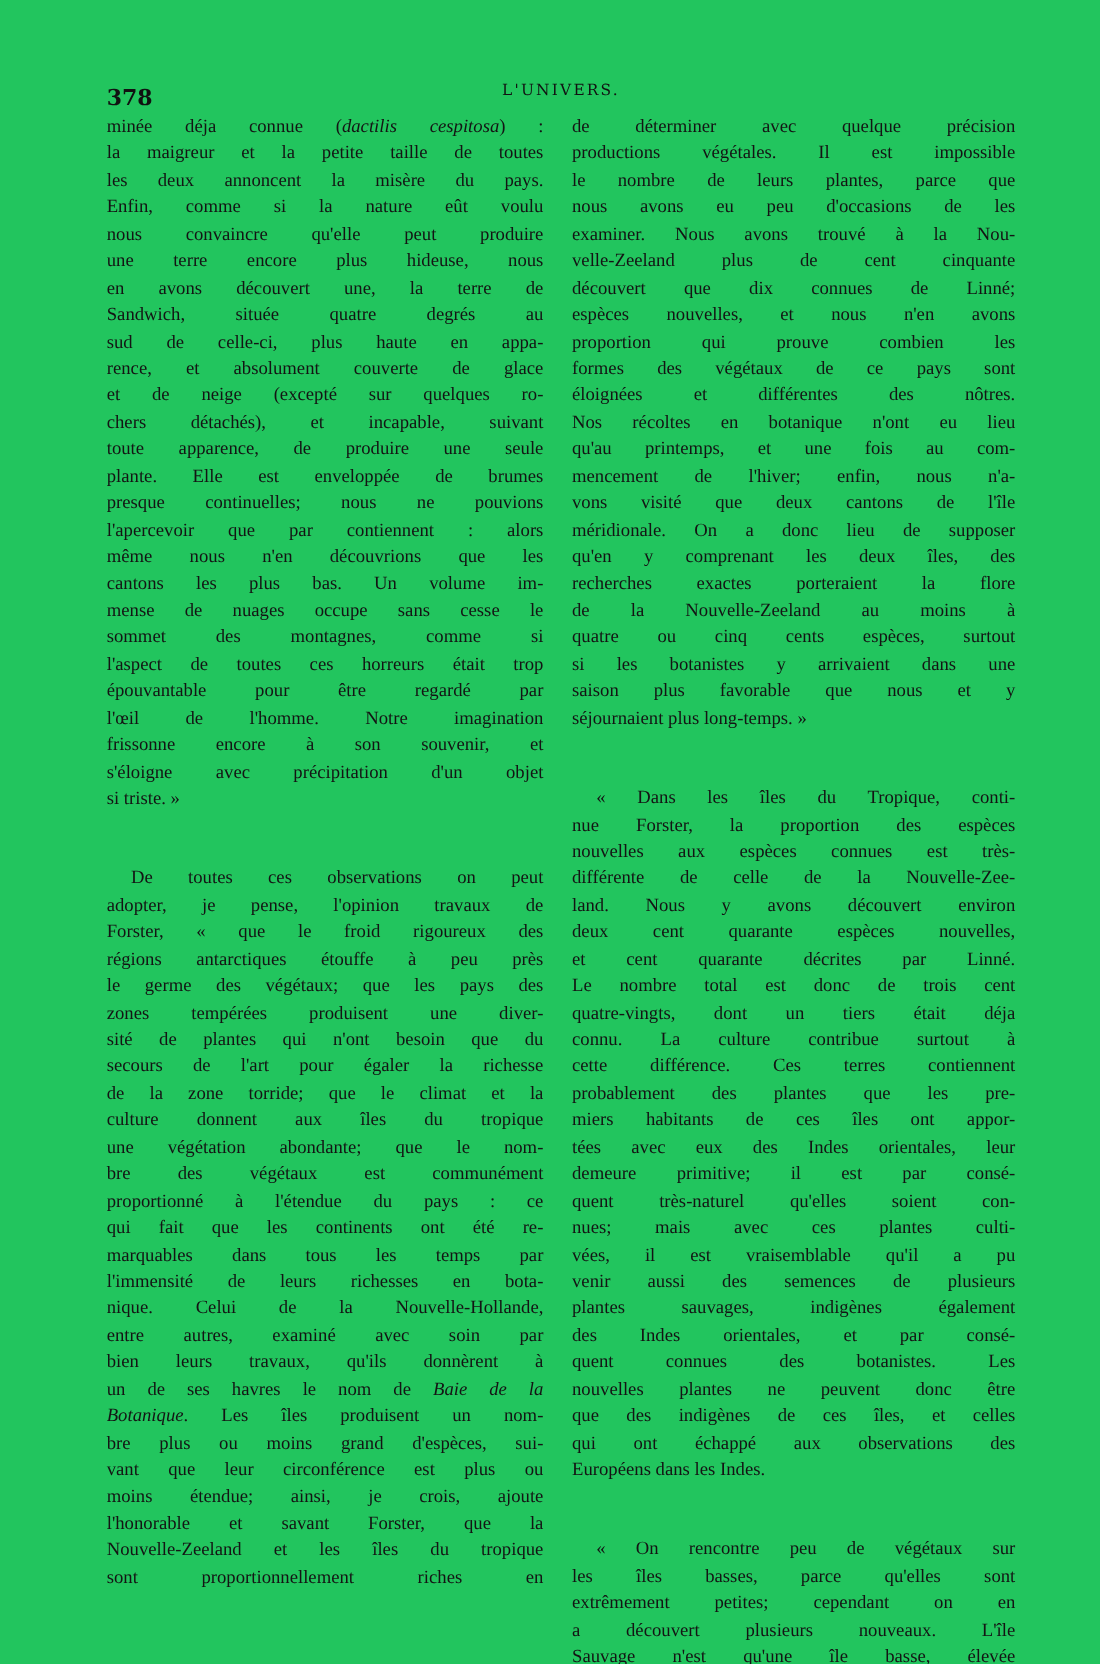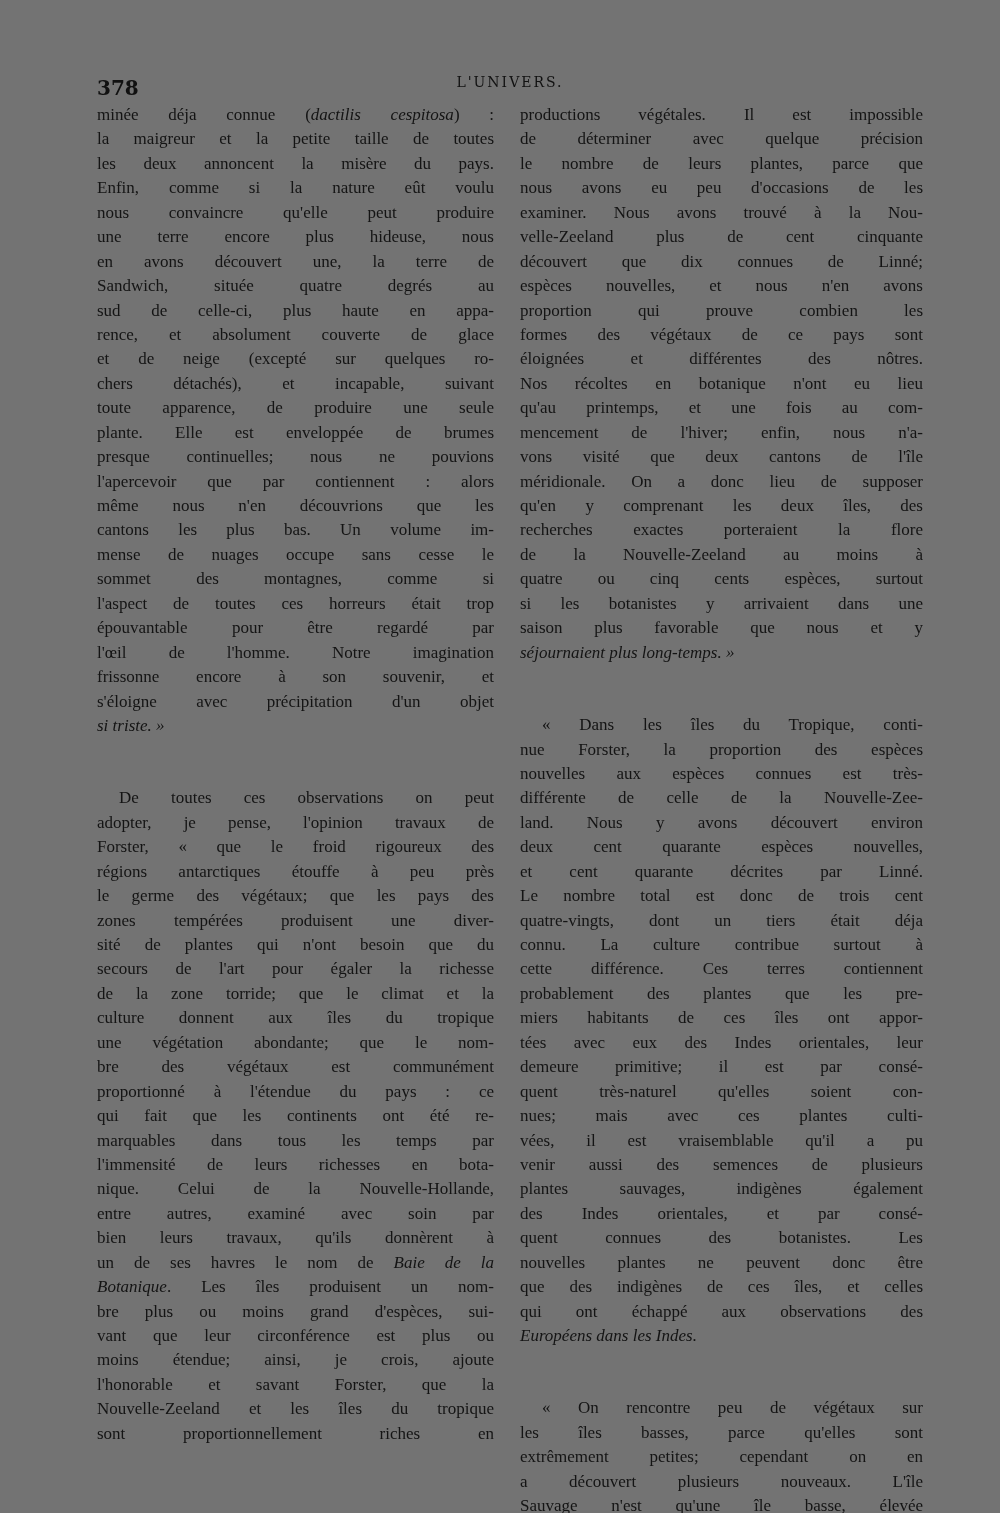--- a/index.html
+++ b/index.html
@@ -1,25 +1,25 @@
 <!DOCTYPE html>
 <html><head>
 <meta charset="utf-8">
 <style>
   html, body { margin: 0; padding: 0; background: #ffffff; }
   body { width: 1000px; height: 1513px; position: relative; overflow: hidden; }
-  .page { position: absolute; left: 0; top: 0; width: 1000px; height: 1513px; background: #737373; }
+  .page { position: absolute; left: 0; top: 0; width: 1000px; height: 1513px; background: #22c55e; }
   .header { position: absolute; top: 72px; left: 97px; width: 826px; height: 30px; font-family: "DejaVu Serif", serif; color: #111; }
   .page-number { position: absolute; left: 0; top: 4px; font-size: 20px; font-weight: bold; }
   .running-title { position: absolute; left: 0; right: 0; top: 2px; text-align: center; font-size: 14px; letter-spacing: 2px; }
   .column { position: absolute; top: 103px; font-family: "Liberation Serif", serif; font-size: 17px; line-height: 24.45px; color: #141414; }
   .col-left { left: 97px; width: 397px; }
   .col-right { left: 520px; width: 403px; }
   .line { display: block; white-space: nowrap; text-align: justify; text-align-last: justify; height: 24.45px; overflow: visible; }
-  .line.last { text-align-last: left; font-style: italic; }
+  .line.last { text-align-last: left; }
   .line.indent { padding-left: 22px; margin-top: 48px; }
   .it { font-style: italic; }
 </style>
 </head>
 <body>
 
 <div class="page">
   <div class="header">
     <span class="page-number">378</span>
     <div class="running-title">L'UNIVERS.</div>
@@ -74,22 +74,22 @@
       <span class="line"><span>un de ses havres le nom de </span><span class="it">Baie de la</span></span>
       <span class="line"><span></span><span class="it">Botanique</span><span>. Les îles produisent un nom-</span></span>
       <span class="line"><span>bre plus ou moins grand d'espèces, sui-</span></span>
       <span class="line"><span>vant que leur circonférence est plus ou</span></span>
       <span class="line"><span>moins étendue; ainsi, je crois, ajoute</span></span>
       <span class="line"><span>l'honorable et savant Forster, que la</span></span>
       <span class="line"><span>Nouvelle-Zeeland et les îles du tropique</span></span>
       <span class="line"><span>sont proportionnellement riches en</span></span>
     </div>
   <div class="column col-right" id="col-right">
+      <span class="line"><span>de déterminer avec quelque précision</span></span>
       <span class="line"><span>productions végétales. Il est impossible</span></span>
-      <span class="line"><span>de déterminer avec quelque précision</span></span>
       <span class="line"><span>le nombre de leurs plantes, parce que</span></span>
       <span class="line"><span>nous avons eu peu d'occasions de les</span></span>
       <span class="line"><span>examiner. Nous avons trouvé à la Nou-</span></span>
       <span class="line"><span>velle-Zeeland plus de cent cinquante</span></span>
       <span class="line"><span>découvert que dix connues de Linné;</span></span>
       <span class="line"><span>espèces nouvelles, et nous n'en avons</span></span>
       <span class="line"><span>proportion qui prouve combien les</span></span>
       <span class="line"><span>formes des végétaux de ce pays sont</span></span>
       <span class="line"><span>éloignées et différentes des nôtres.</span></span>
       <span class="line"><span>Nos récoltes en botanique n'ont eu lieu</span></span>

